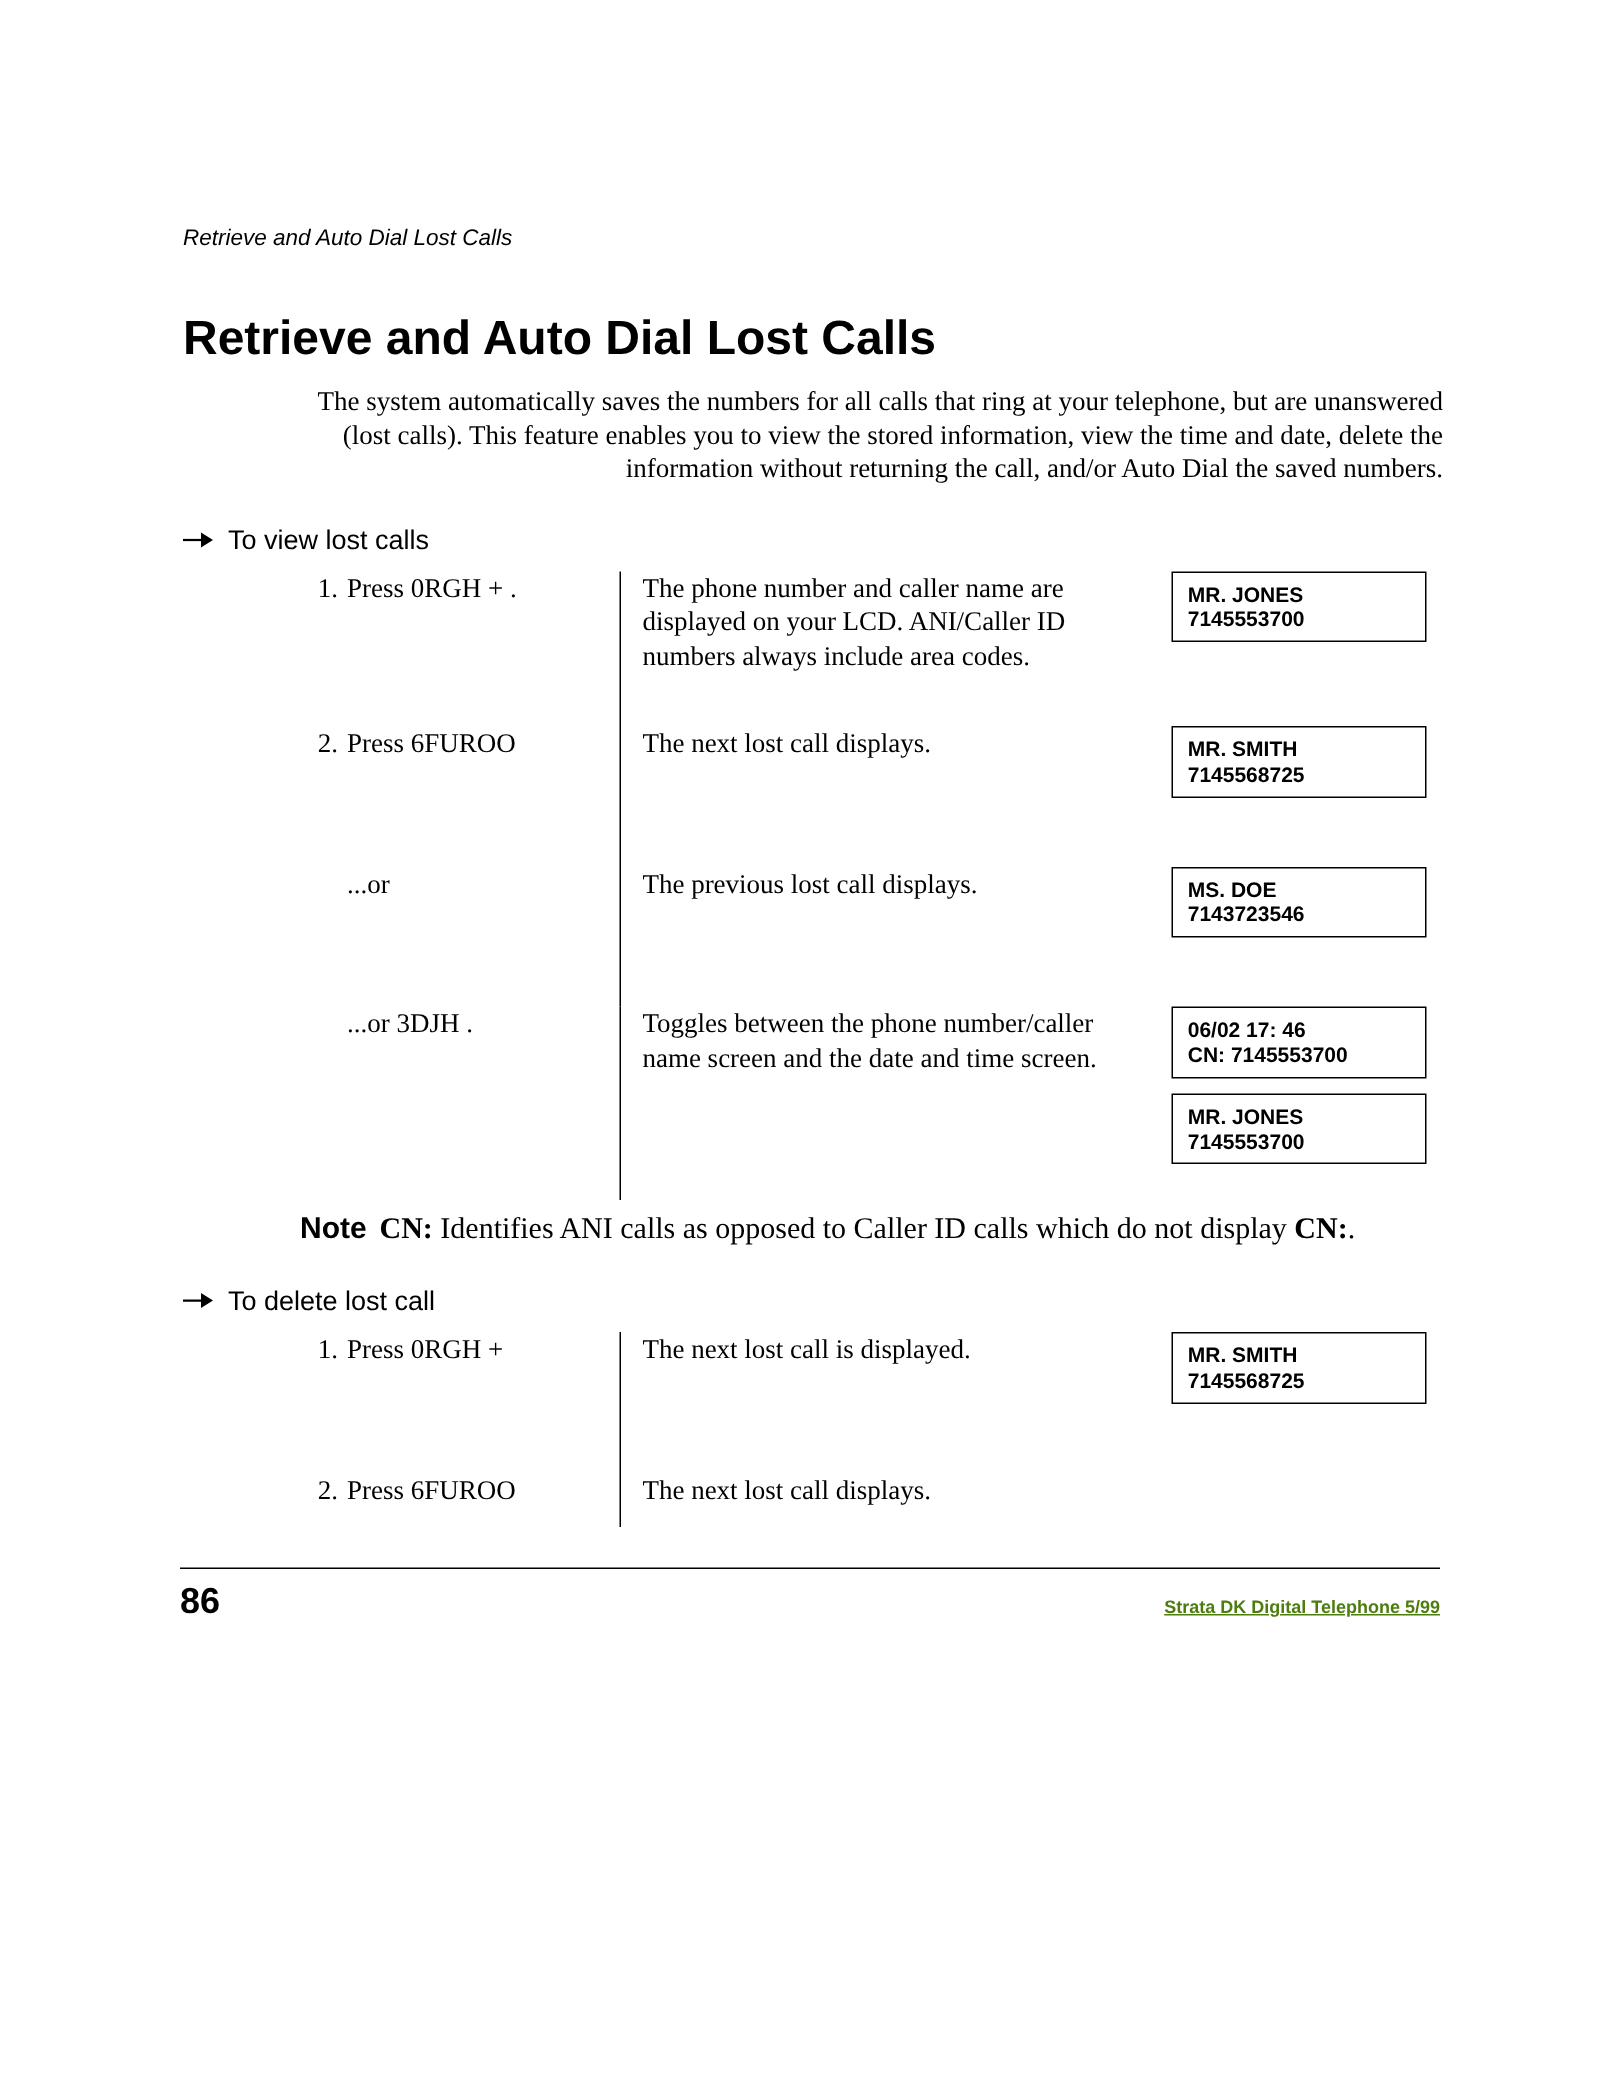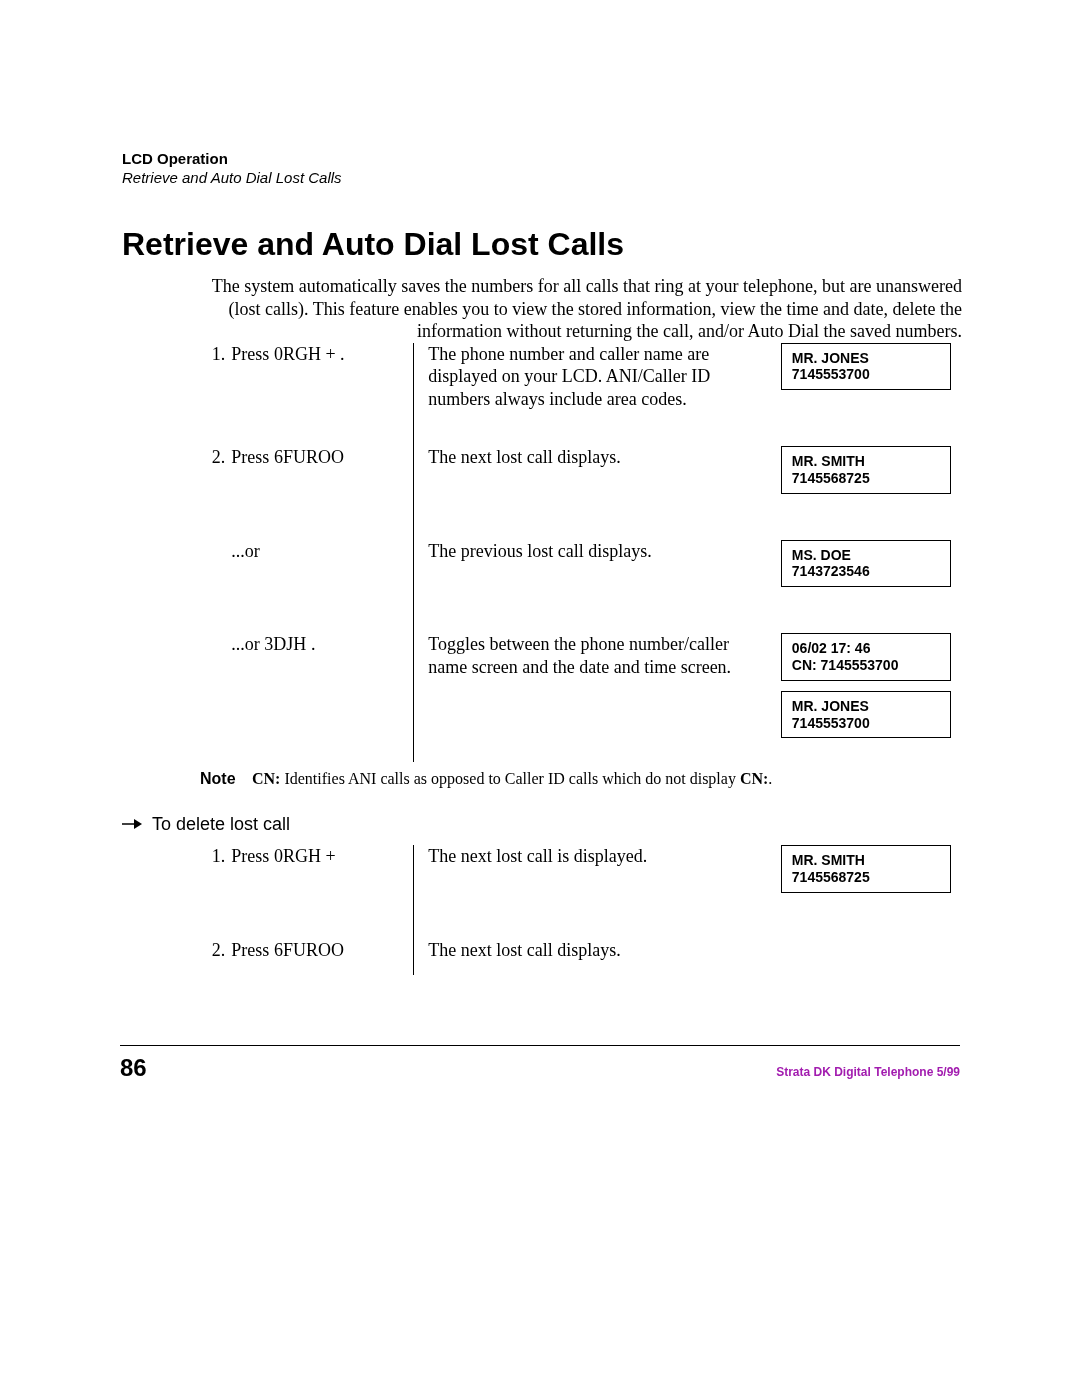--- a/index.html
+++ b/index.html
@@ -96,21 +96,21 @@
     padding: 6px 10px;
     width: 170px;
     box-sizing: border-box;
     margin-bottom: 10px;
     margin-left: 32px;
   }
   .nowrap { white-space: nowrap; margin-top: 48px; }
   .note-row {
     margin-left: 78px;
     margin-top: 8px;
-    font-size: 16px;
+    font-size: 20px;
   }
   .note-label {
     font-family: Arial, Helvetica, sans-serif;
     font-weight: bold;
     display: inline-block;
     width: 48px;
   }
   .footer {
     position: absolute;
     left: 120px;
@@ -124,35 +124,44 @@
   }
   .page-num {
     font-family: Arial, Helvetica, sans-serif;
     font-weight: bold;
     font-size: 24px;
   }
   .foot-right {
     font-family: Arial, Helvetica, sans-serif;
     font-weight: bold;
     font-size: 12px;
-    color: #a21caf;
+    color: #4d7c0f;
+    text-decoration: underline;
   }
 </style>
 </head>
 <body>
 
 <div class="page">
 
-  <div class="hdr-chapter">LCD Operation</div>
   <div class="hdr-section">Retrieve and Auto Dial Lost Calls</div>
 
   <h1 class="title">Retrieve and Auto Dial Lost Calls</h1>
 
   <div class="intro">The system automatically saves the numbers for all calls that ring at your telephone, but are unanswered (lost calls). This feature enables you to view the stored information, view the time and date, delete the information without returning the call, and/or Auto Dial the saved numbers.</div>
 
+  <div class="subhead">
+    <span class="arrow">
+      <svg width="20" height="12" viewBox="0 0 20 12">
+          <line x1="0" y1="6" x2="14" y2="6" stroke="#000" stroke-width="1.5"></line>
+          <polygon points="12,1 20,6 12,11" fill="#000"></polygon>
+        </svg>
+    </span>
+    <span>To view lost calls</span>
+  </div>
 
   <table class="steps">
     <tbody>
         <tr>
       <td class="col-num">1.</td>
       <td class="col-step">
         <span>Press </span><span class="nowrap">0RGH</span><span> +      .</span>
       </td>
       <td class="col-desc">The phone number and caller name are displayed on your LCD. ANI/Caller ID numbers always include area codes.</td>
       <td class="col-lcd">

